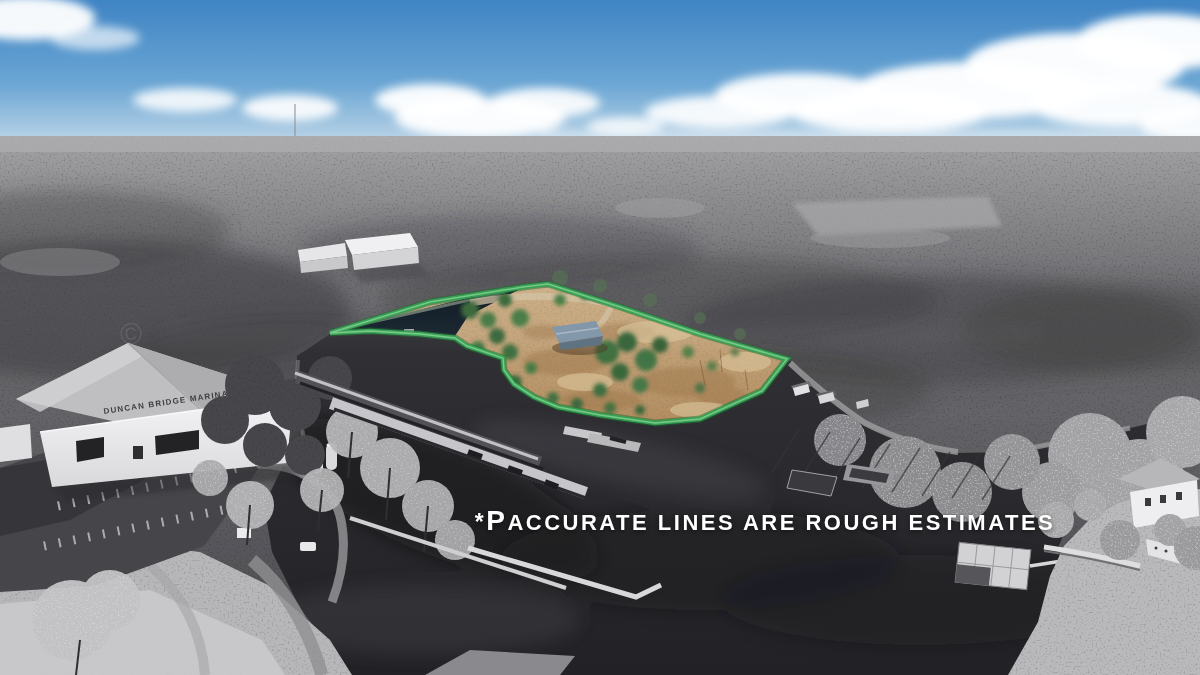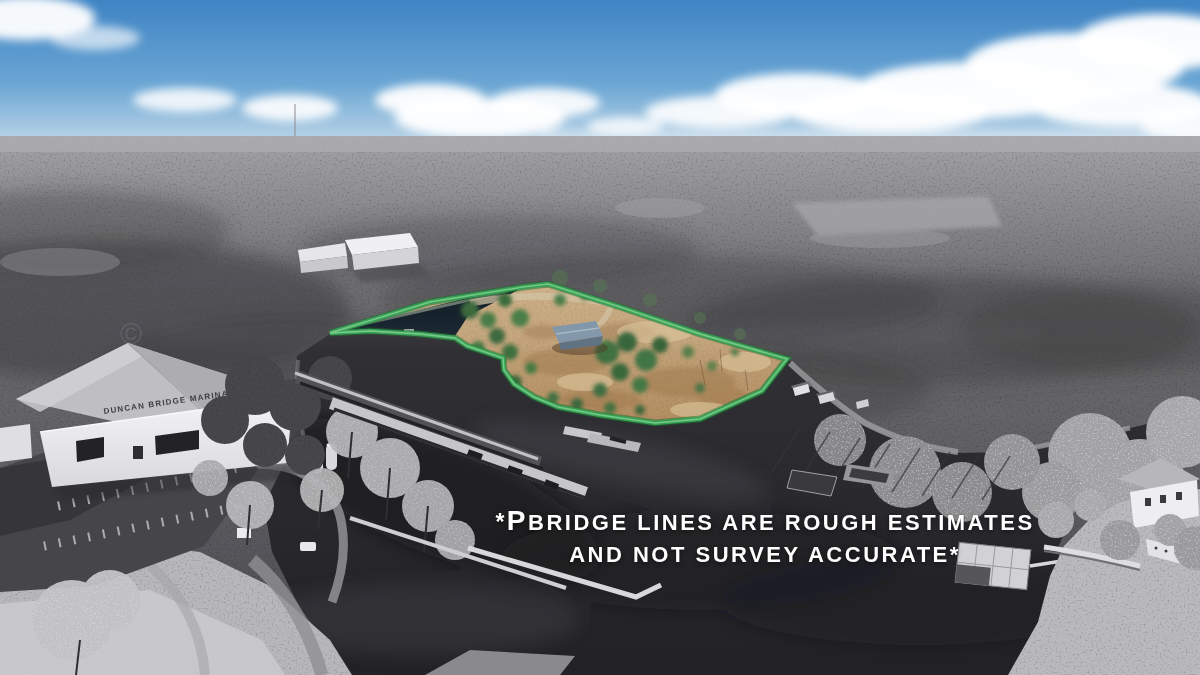--- a/index.html
+++ b/index.html
@@ -408,16 +408,15 @@
     </g>
   </g>
 
   <g opacity="0.1">
     <text x="120" y="344" font-size="30" fill="#ffffff">©</text>
     <rect x="160" y="322" width="880" height="24" fill="#ffffff" opacity="0.3" filter="url(#b9)"></rect>
   </g>
 </svg>
 
 <div class="overlay-text">
-  <div><span class="ast">*</span><span class="bigcap">P</span><span>BRIDGE LINES ARE ROUGH ESTIMATES</span></div>
-  <div>AND NOT SURVEY ACCURATE*</div>
+  <div><span class="ast">*</span><span class="bigcap">P</span><span>ACCURATE LINES ARE ROUGH ESTIMATES</span></div>
 </div>
 </div>
 
 </body></html>

